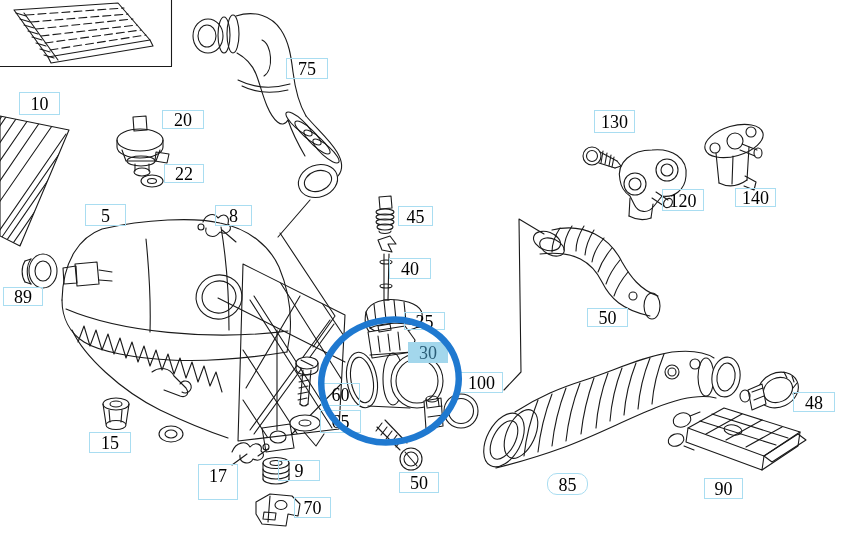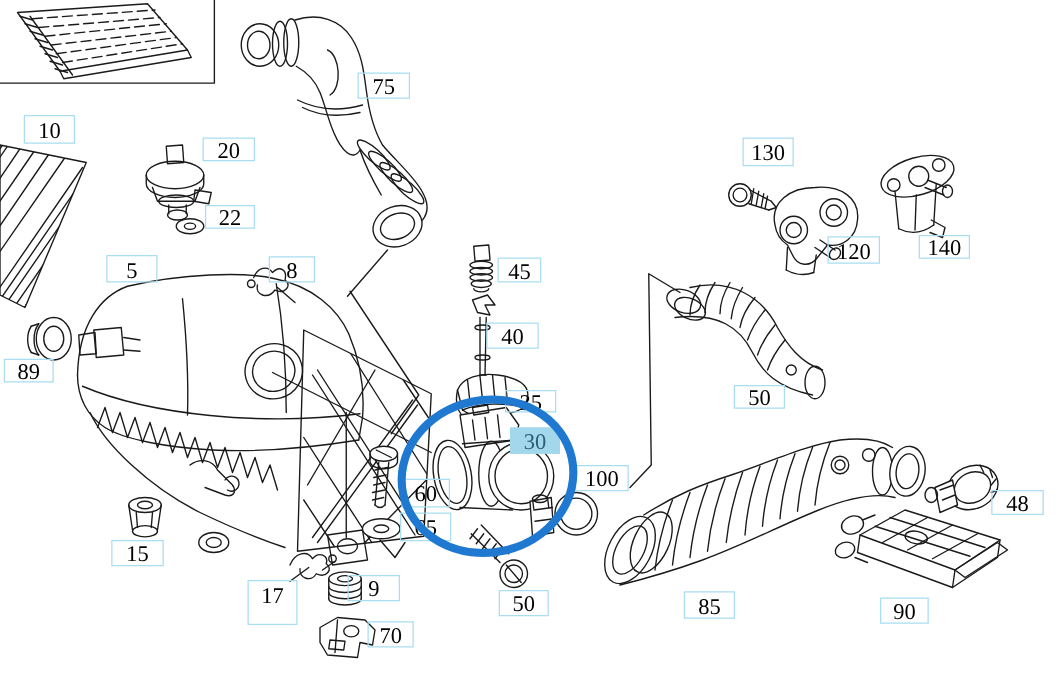--- a/index.html
+++ b/index.html
@@ -420,21 +420,21 @@
       <div class="plabel" style="left: 320px; top: 410px; width: 41px; height: 23px; line-height: 23px;">65</div>
       <div class="plabel" style="left: 89px; top: 432px; width: 42px; height: 21px; line-height: 21px;">15</div>
       <div class="plabel" style="left: 198px; top: 464px; width: 40px; height: 36px; line-height: 22px;">17</div>
       <div class="plabel" style="left: 278px; top: 460px; width: 42px; height: 21px; line-height: 21px;">9</div>
       <div class="plabel" style="left: 294px; top: 497px; width: 37px; height: 21px; line-height: 21px;">70</div>
       <div class="plabel" style="left: 399px; top: 472px; width: 40px; height: 21px; line-height: 21px;">50</div>
       <div class="plabel" style="left: 594px; top: 110px; width: 41px; height: 23px; line-height: 23px;">130</div>
       <div class="plabel" style="left: 662px; top: 189px; width: 42px; height: 22px; line-height: 22px;">120</div>
       <div class="plabel" style="left: 735px; top: 188px; width: 41px; height: 19px; line-height: 19px;">140</div>
       <div class="plabel" style="left: 587px; top: 308px; width: 41px; height: 19px; line-height: 19px;">50</div>
-      <div class="plabel" style="left: 547px; top: 473px; width: 41px; height: 22px; line-height: 22px;">85</div>
+      <div class="plabel" style="left: 547px; top: 473px; width: 41px; height: 22px; line-height: 22px; border-radius: 10px;">85</div>
       <div class="plabel" style="left: 704px; top: 478px; width: 39px; height: 21px; line-height: 21px;">90</div>
       <div class="plabel" style="left: 793px; top: 392px; width: 42px; height: 20px; line-height: 20px;">48</div>
     </div>
 
 <svg id="hl" width="847" height="541" viewBox="0 0 847 541">
   <ellipse cx="390" cy="381" rx="69" ry="61" transform="rotate(-12 390 381)" fill="none" stroke="var(--hl-ring,#1f79d0)" stroke-width="6.5" stroke-linecap="round"></ellipse>
 </svg>
 
 </div>
 

